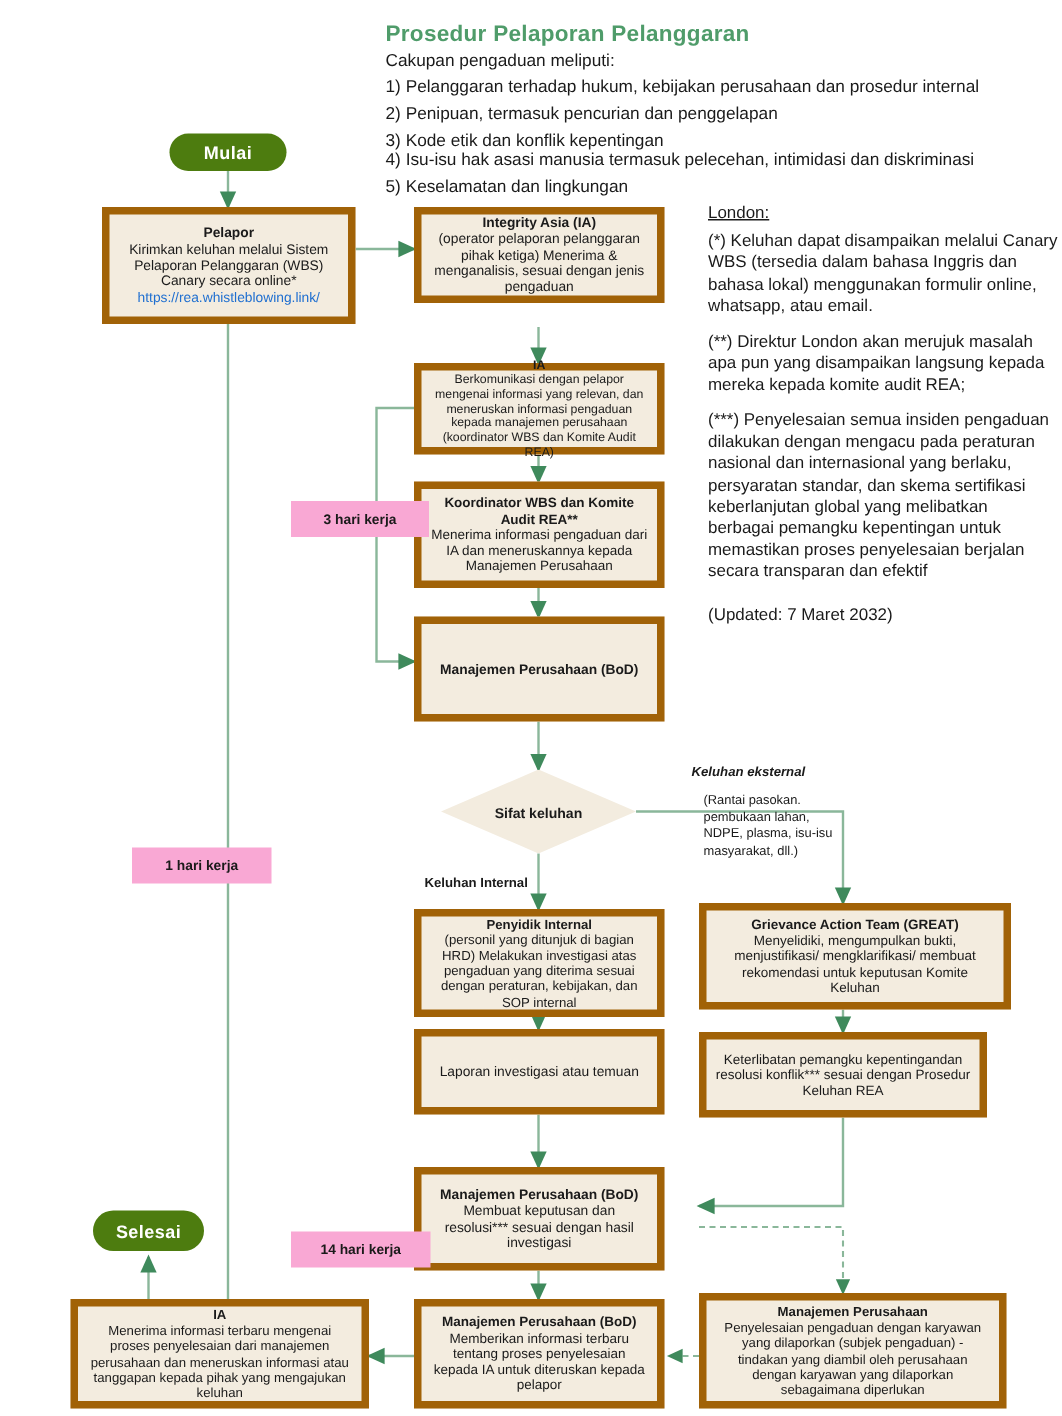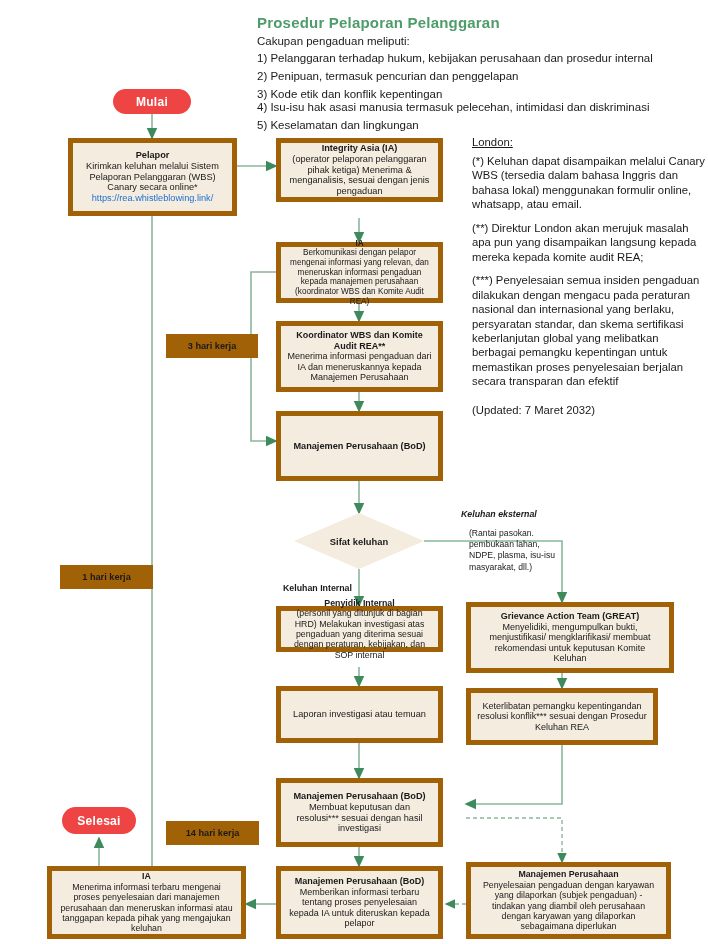--- a/index.html
+++ b/index.html
@@ -15,36 +15,36 @@
 
   .pbox{
     background:#f3ecdf;border:5px solid #a16207;
     display:flex;flex-direction:column;align-items:center;justify-content:center;
     text-align:center;padding:5px 6px;line-height:1.18;
   }
   .pbox .ttl{font-weight:bold;}
   .pbox .bdy{font-weight:normal;}
 
   .terminator{
-    background:#ef4444;color:#ffffff;border-radius:16px;
+    background:#4d7c0f;color:#ffffff;border-radius:16px;
     display:flex;align-items:center;justify-content:center;
     font-weight:bold;letter-spacing:.3px;
   }
 
   .diamond-wrap{display:flex;align-items:center;justify-content:center;}
   .diamond-shape{
     position:absolute;left:0;top:0;width:100%;height:100%;
     background:#f3ecdf;
     clip-path:polygon(50% 0%,100% 50%,50% 100%,0% 50%);
   }
   .diamond-label{position:relative;font-weight:bold;text-align:center;}
 
   .chip{
-    background:#a16207;display:flex;align-items:center;justify-content:center;
-    font-weight:bold;text-align:center;
+    background:#f9a8d4;display:flex;align-items:center;justify-content:center;
+    font-weight:bold;text-align:center;margin-left:28px;
   }
 
   .edge-label{position:absolute;font-weight:bold;white-space:nowrap;}
   .free-text{position:absolute;line-height:1.3;}
 
   #title{
     position:absolute;color:#4f9c6a;font-weight:bold;letter-spacing:.2px;
   }
   .scope-line{position:absolute;white-space:nowrap;}
 
@@ -159,21 +159,21 @@
 
   <div class="node pbox" style="left:276px;top:411px;width:167px;height:70px;font-size:9.2px;">
     <div class="ttl">Manajemen Perusahaan (BoD)</div>
   </div>
 
   <div class="node diamond-wrap" style="left:294px;top:513px;width:130px;height:56px;">
     <div class="diamond-shape"></div>
     <div class="diamond-label" style="font-size:9.4px;">Sifat keluhan</div>
   </div>
 
-  <div class="node pbox" style="left:276px;top:606px;width:167px;height:46px;font-size:8.8px;">
+  <div class="node pbox" style="left:276px;top:606px;width:167px;height:72px;font-size:8.8px;">
     <div class="ttl">Penyidik Internal</div>
     <div class="bdy">(personil yang ditunjuk di bagian HRD) Melakukan investigasi atas pengaduan yang diterima sesuai dengan peraturan, kebijakan, dan SOP internal</div>
   </div>
 
   <div class="node pbox" style="left:276px;top:686px;width:167px;height:57px;font-size:9.2px;">
     <div class="bdy">Laporan investigasi atau temuan</div>
   </div>
 
   <div class="node pbox" style="left:466px;top:602px;width:208px;height:71px;font-size:9px;">
     <div class="ttl">Grievance Action Team (GREAT)</div>

